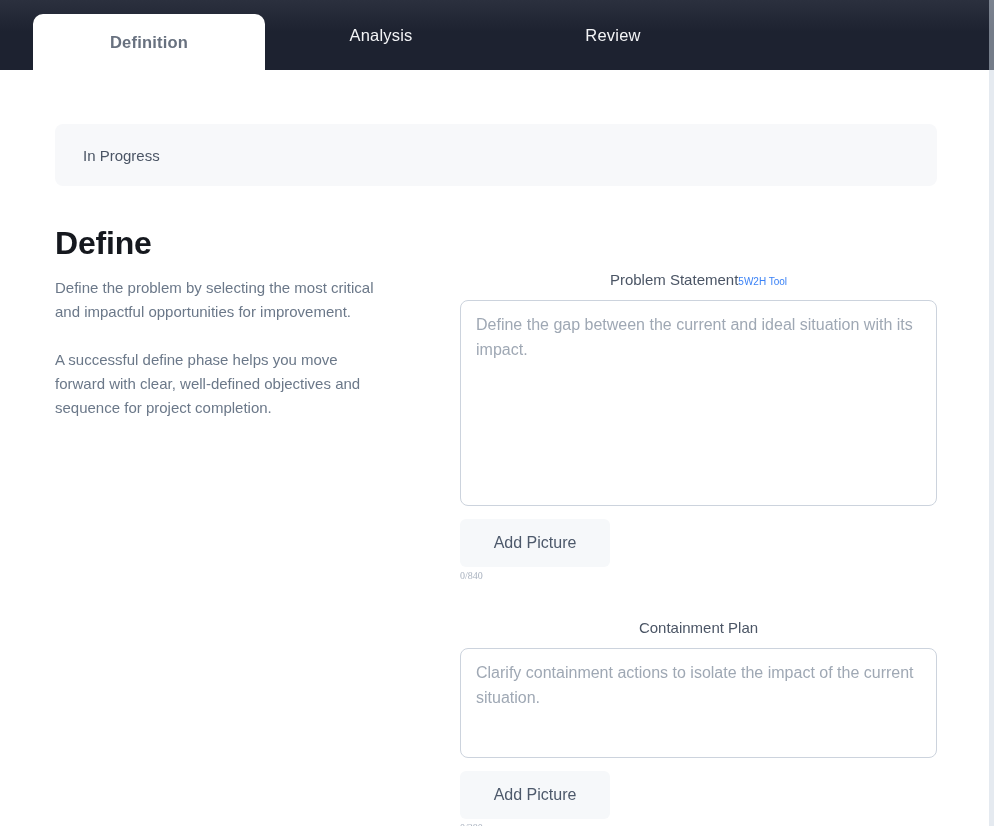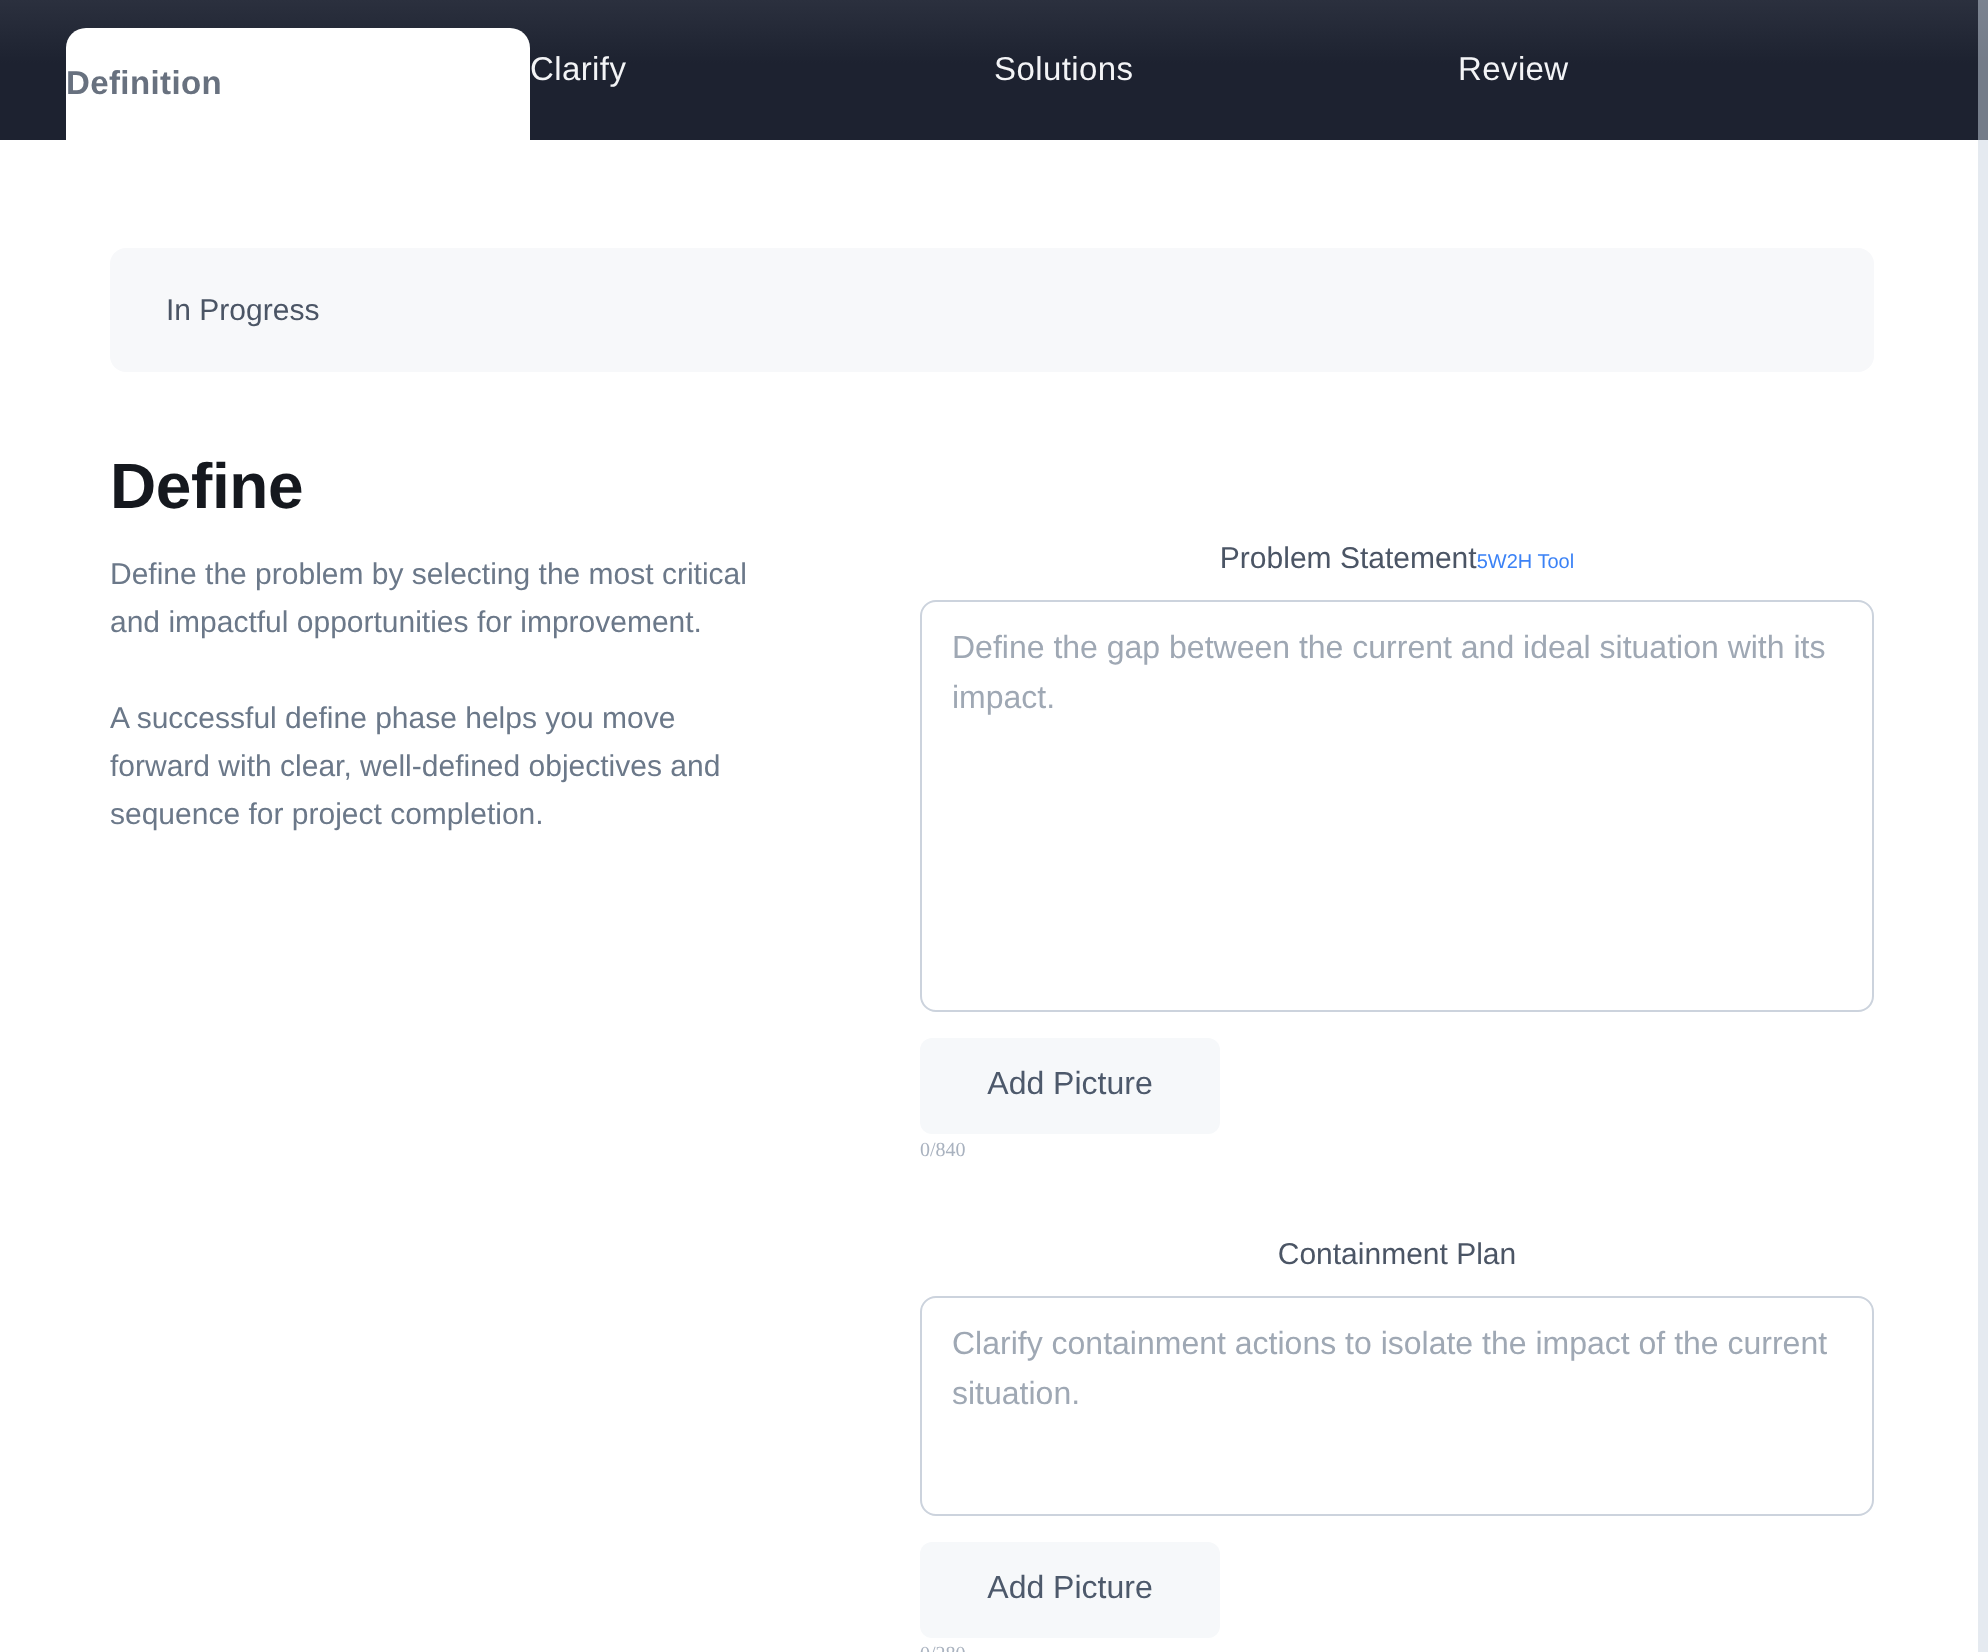--- a/index.html
+++ b/index.html
@@ -20,21 +20,21 @@
   }
   .tabs {
     display: flex;
     margin-left: 33px;
     height: 100%;
   }
   .tab {
     width: 232px;
     display: flex;
     align-items: center;
-    justify-content: flex-start;
+    justify-content: center;
     color: #f3f4f6;
     font-size: 16.5px;
     font-weight: 500;
     letter-spacing: 0.2px;
     cursor: pointer;
   }
   .tab.active {
     background: #ffffff;
     border-radius: 10px 10px 0 0;
     margin-top: 14px;
@@ -157,24 +157,21 @@
 </style>
 </head>
 <body>
 
 <div class="navbar">
   <div class="tabs">
     <div class="tab active">
       <span>Definition</span>
     </div>
     <div class="tab">
-      <span>Clarify</span>
-    </div>
-    <div class="tab">
-      <span>Solutions</span>
+      <span>Analysis</span>
     </div>
     <div class="tab">
       <span>Review</span>
     </div>
   </div>
 </div>
 
 <div class="content">
 
   <div class="status-banner">

